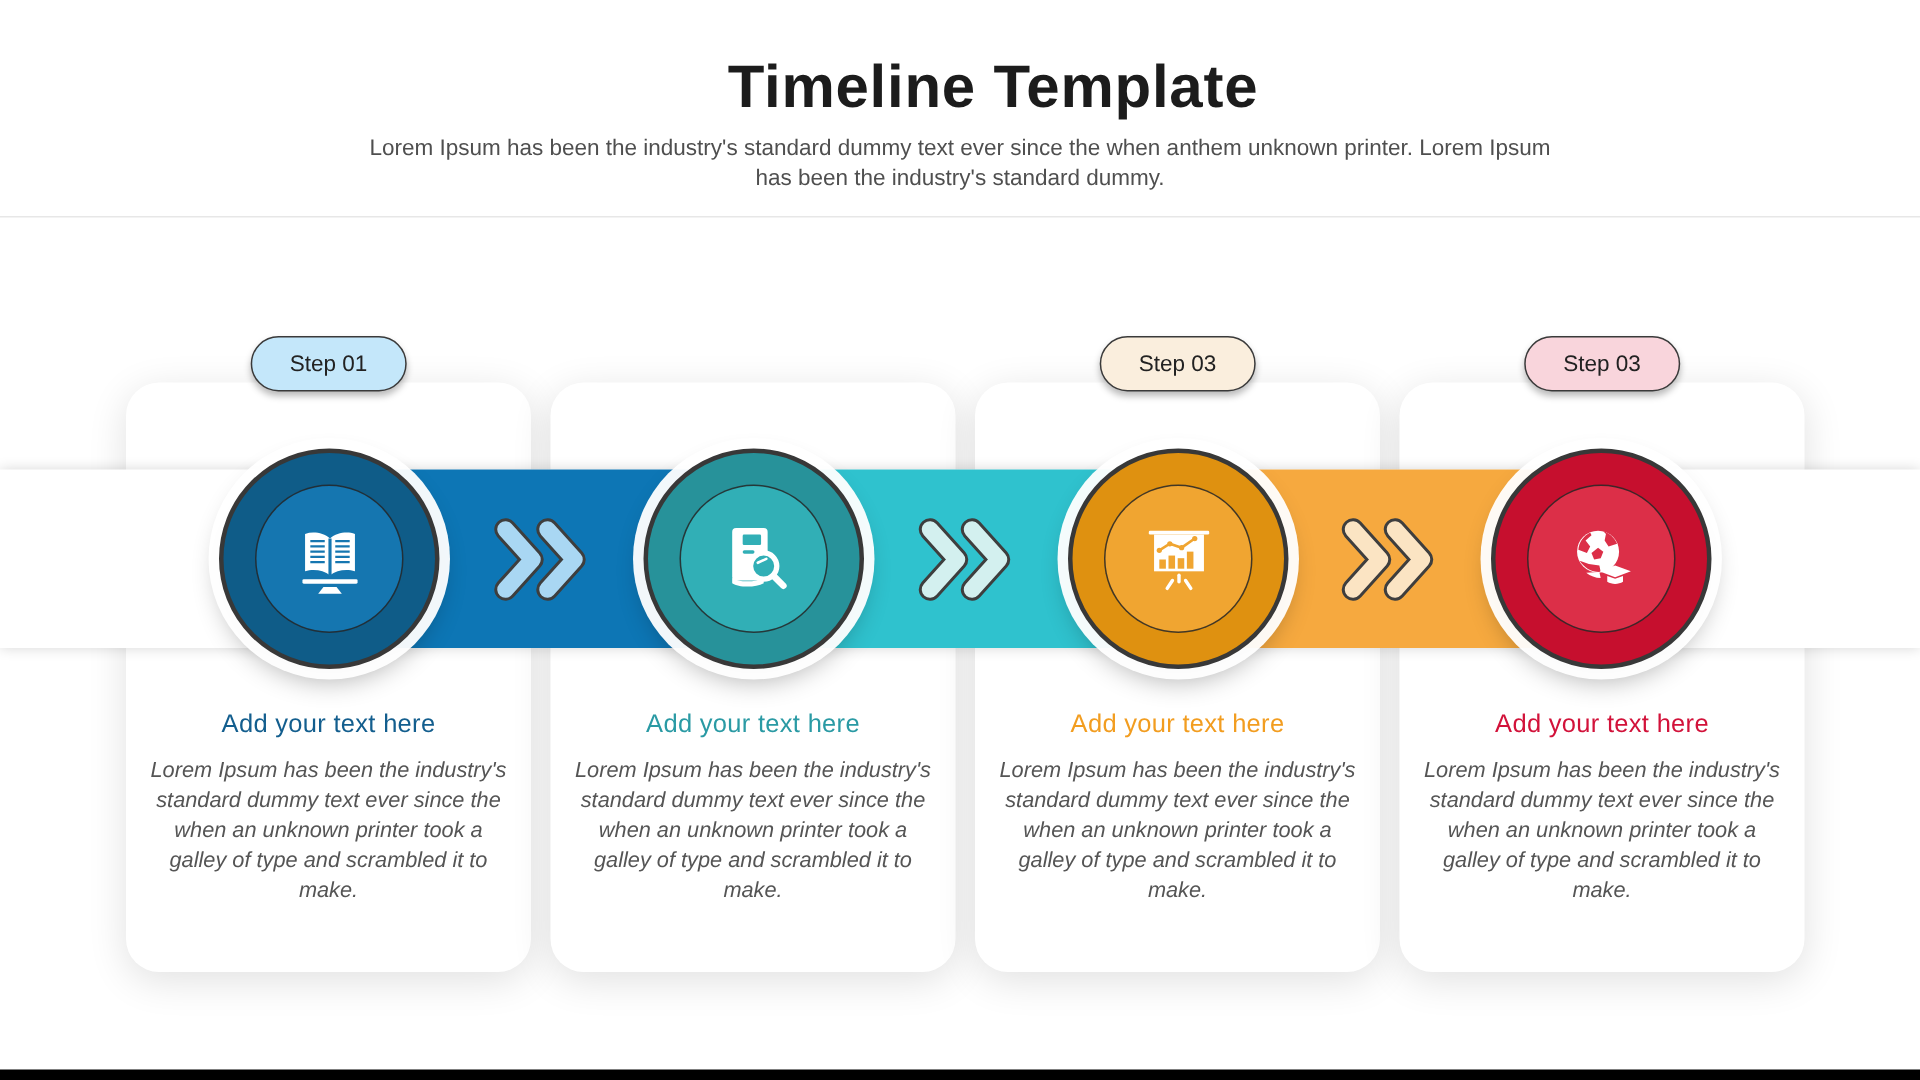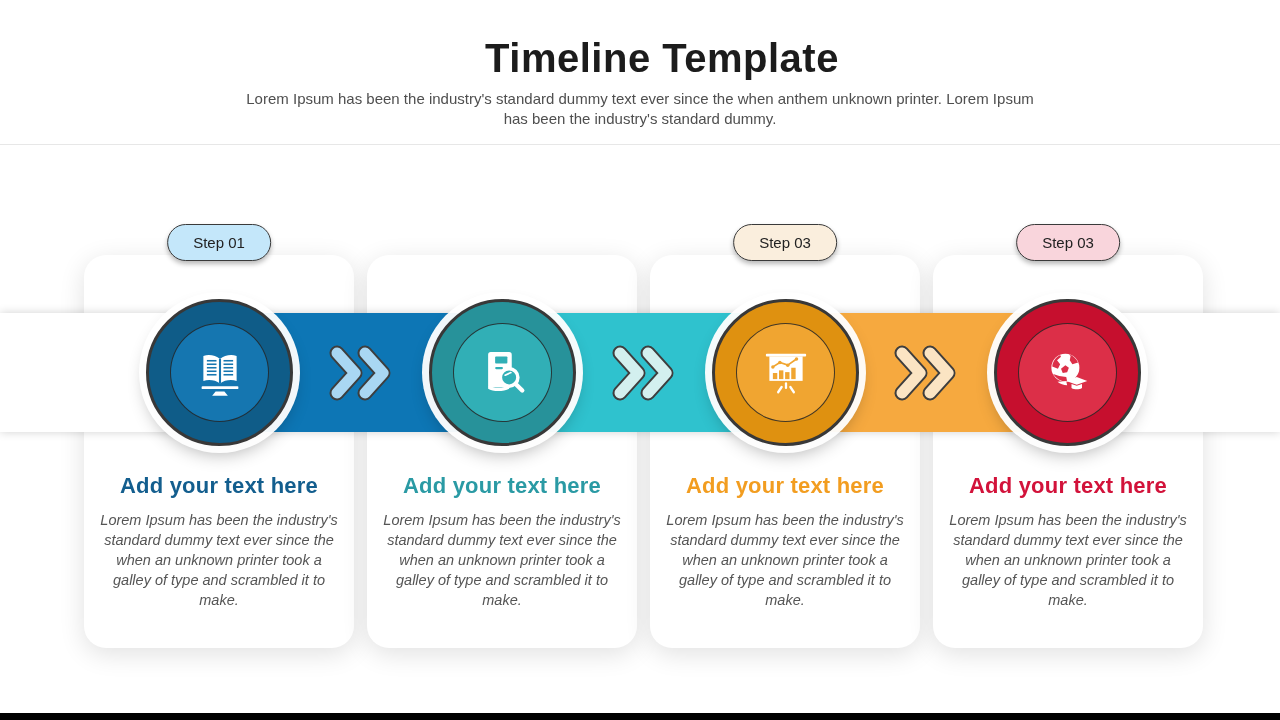--- a/index.html
+++ b/index.html
@@ -15,21 +15,21 @@
 
   
   .card { position: absolute; top: 255px; width: 270px; height: 393px;
     background: #fff; border-radius: 22px; box-shadow: 0 6px 26px rgba(0,0,0,0.12); z-index: 1; }
   .badge { position: absolute; top: -31px; left: 50%; transform: translateX(-50%);
     height: 37px; padding: 0 25px; display: flex; align-items: center;
     background: var(--badge-bg); border: 1.6px solid #3a3a3a; border-radius: 19px;
     font-size: 15px; color: #222; white-space: nowrap;
     box-shadow: 0 3px 5px rgba(0,0,0,0.28); z-index: 7; }
   .card-content { position: absolute; top: 218px; left: 0; width: 100%; text-align: center; }
-  .heading { font-size: 22px; font-weight: 700; letter-spacing: 0.2px; color: var(--heading); margin-bottom: 11px; }
+  .heading { font-size: 17px; font-weight: 400; letter-spacing: 0.2px; color: var(--heading); margin-bottom: 11px; }
   .body-text { font-size: 14.5px; font-style: italic; line-height: 20px; color: #555; padding: 0 13px; }
 
   
   .band { position: absolute; top: 313px; left: 0; width: 1280px; height: 119px;
     background: #fff; box-shadow: 0 0 9px rgba(0,0,0,0.18); z-index: 2; }
 
   
   .connector { position: absolute; top: 313px; height: 119px; width: 283px;
     background: var(--band); z-index: 3; display: flex; align-items: center; justify-content: center; }
   .chevrons { display: block; }

